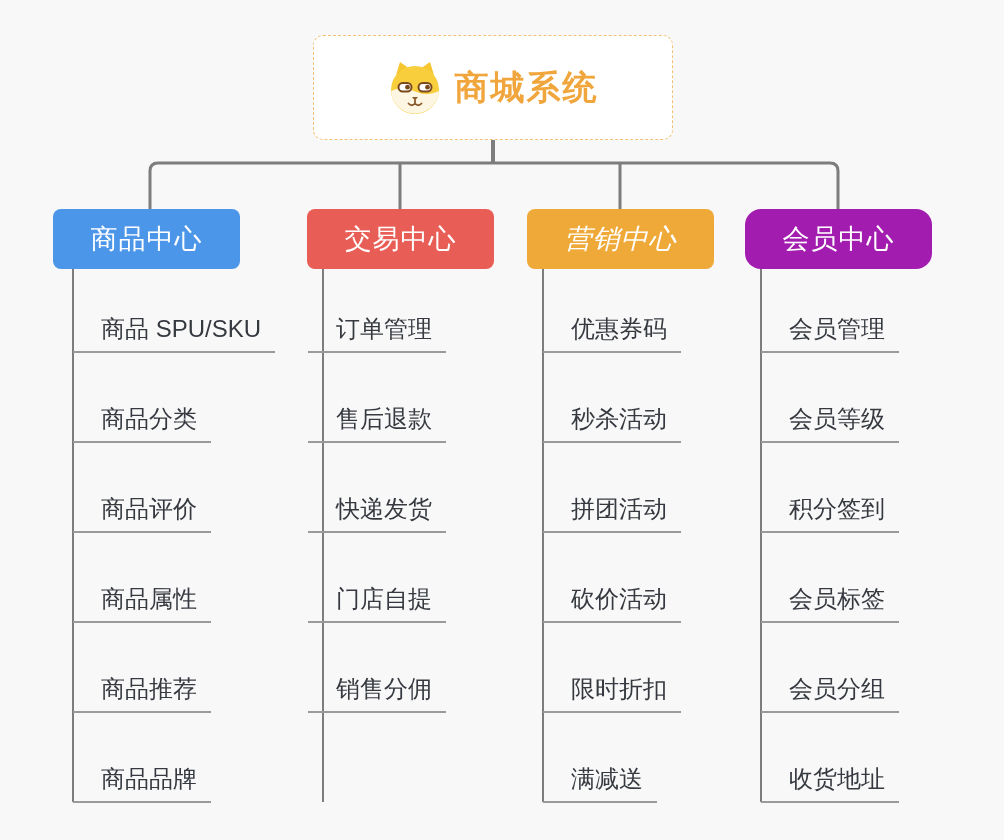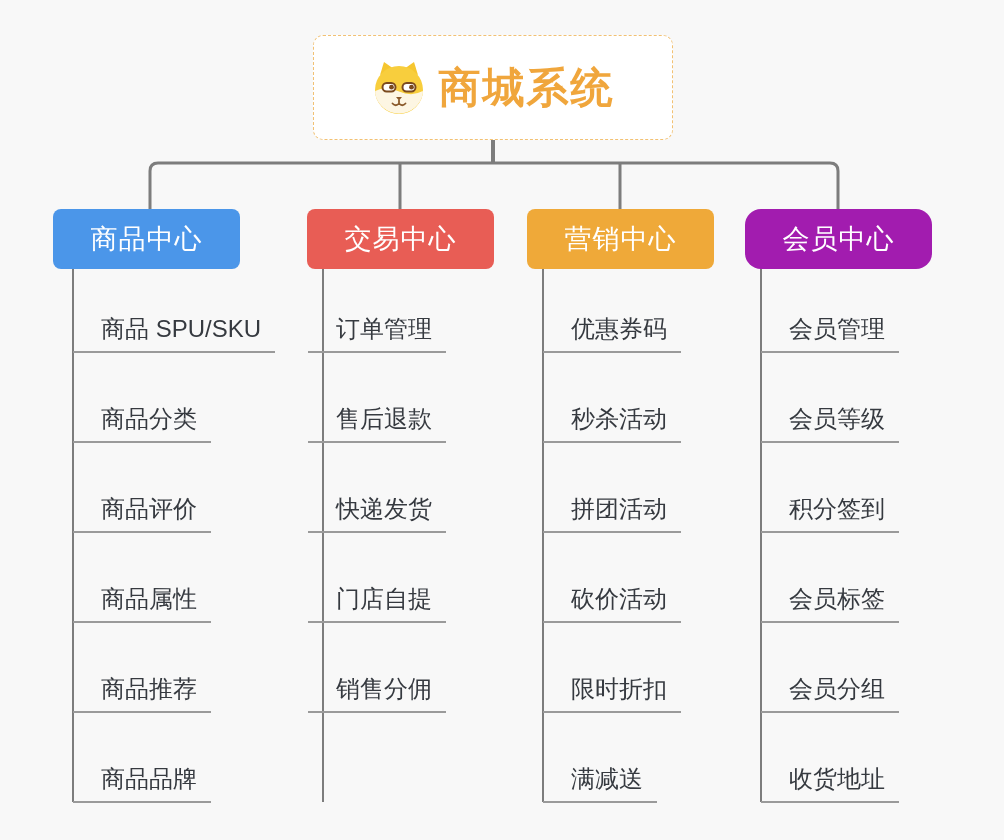--- a/index.html
+++ b/index.html
@@ -25,21 +25,21 @@
     background: #ffffff;
     border: 1px dashed #f2c173;
     border-radius: 10px;
     box-sizing: border-box;
     display: flex;
     align-items: center;
     justify-content: center;
     gap: 13px;
   }
   .root-title {
-    font-size: 42px;
+    font-size: 34px;
     font-weight: 600;
     color: #f0a63c;
     letter-spacing: 2px;
     white-space: nowrap;
   }
   .root-icon { width: 54px; height: 54px; flex: 0 0 auto; }
   
   .branch-box {
     position: absolute;
     top: 209px;
@@ -121,21 +121,21 @@
 
       <path d="M24 36 L30 36 L27 39.5 Z" fill="#8a5a2b"></path>
 
       <path d="M27 39.5 L27 42 M20.5 42.5 Q23.7 46 27 42.5 Q30.3 46 33.5 42.5" stroke="#8a5a2b" stroke-width="1.8" fill="none" stroke-linecap="round"></path>
     </svg>
     <span class="root-title">商城系统</span>
   </div>
 
   <div class="branch-box b0" style="background: rgb(75, 150, 233);">商品中心</div>
   <div class="branch-box b1" style="background: rgb(232, 93, 85);">交易中心</div>
-  <div class="branch-box b2" style="background: rgb(239, 169, 57);">营销中心</div>
+  <div class="branch-box b2" style="background: rgb(239, 169, 57); font-style: italic;">营销中心</div>
   <div class="branch-box b3" style="background: #a21caf; border-radius: 16px;">会员中心</div>
 
   <div class="column c0">
     <div class="sub-item">
         <span class="sub-label">商品 SPU/SKU</span>
       </div>
     <div class="sub-item">
         <span class="sub-label">商品分类</span>
       </div>
     <div class="sub-item">

